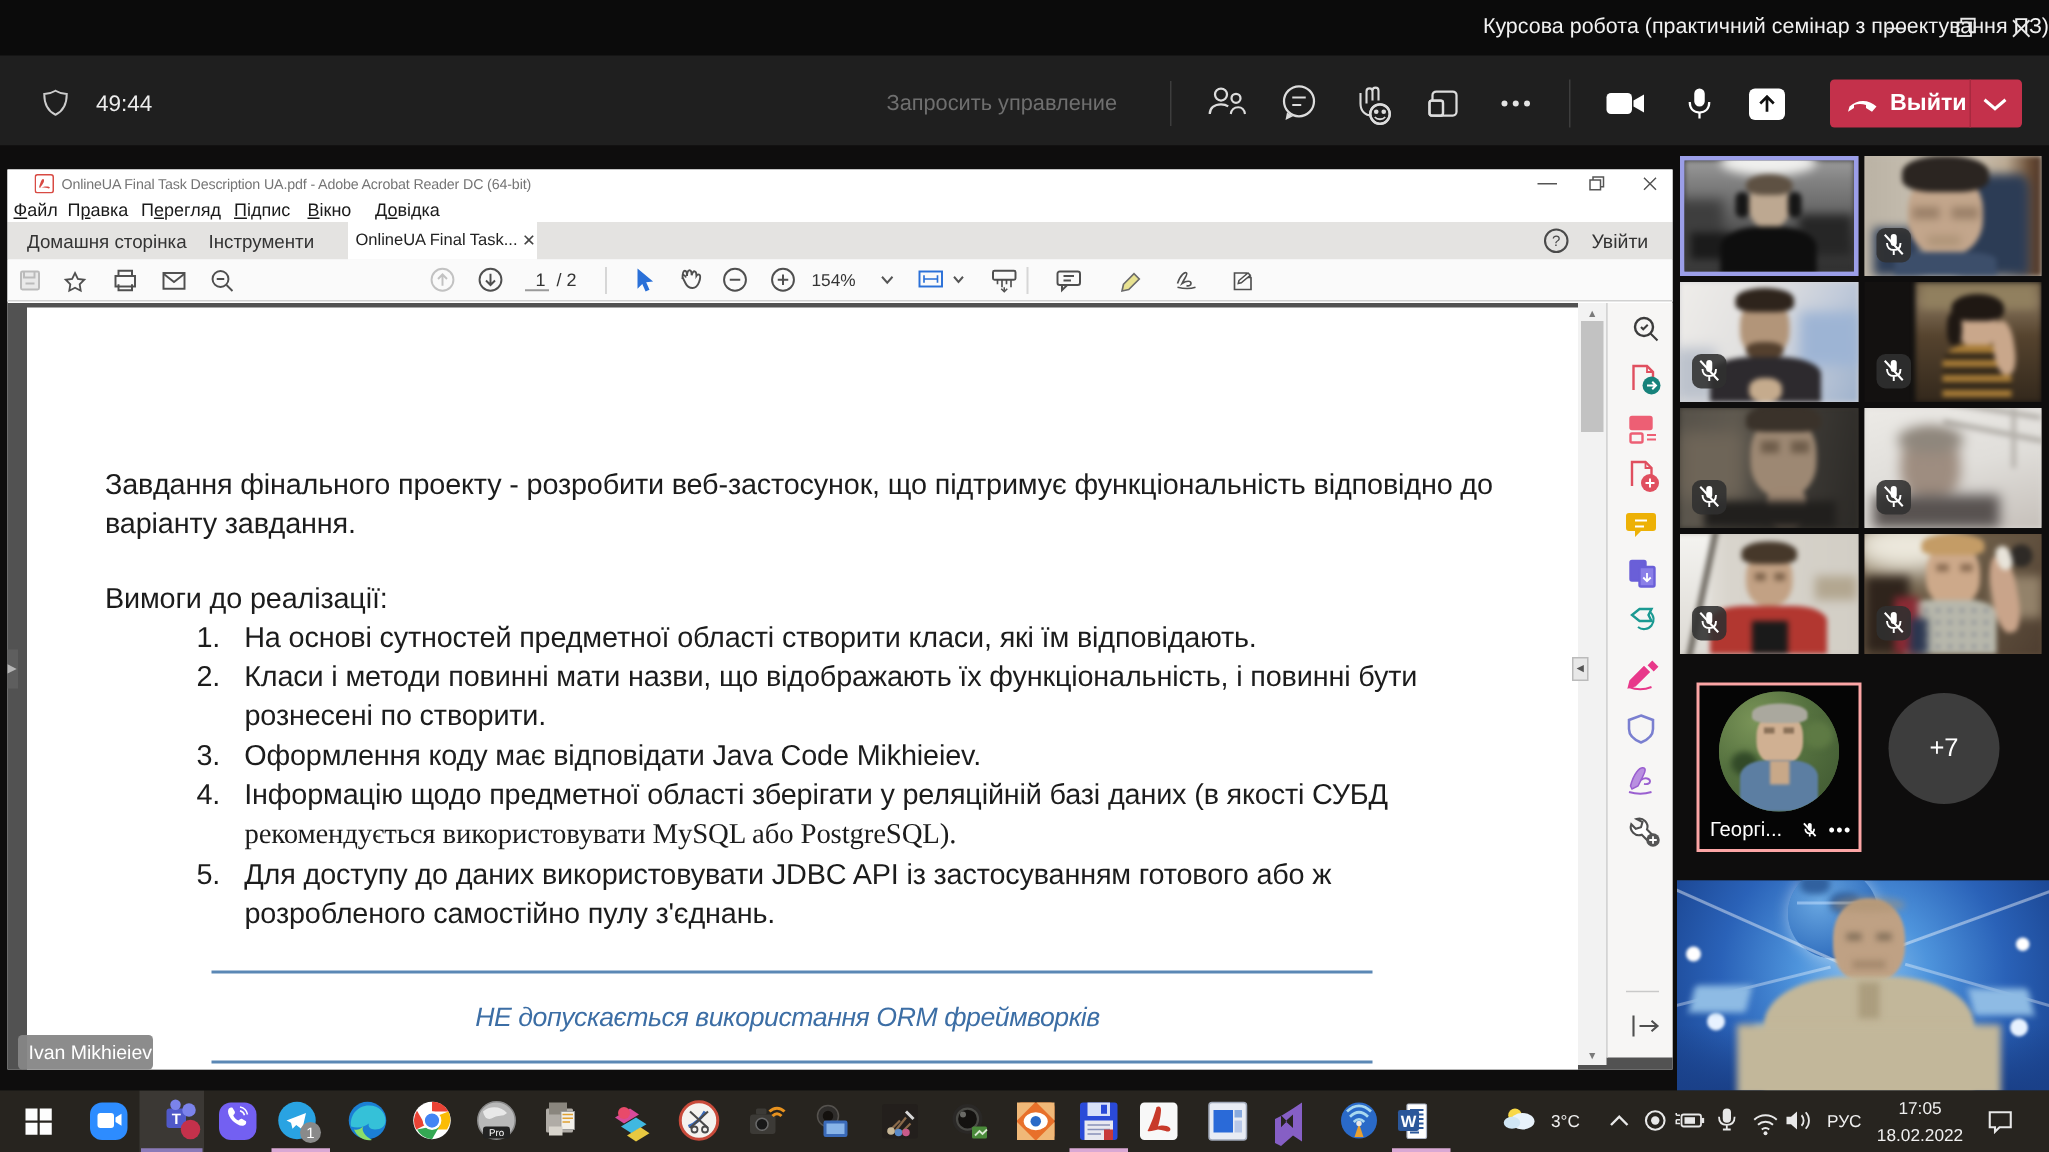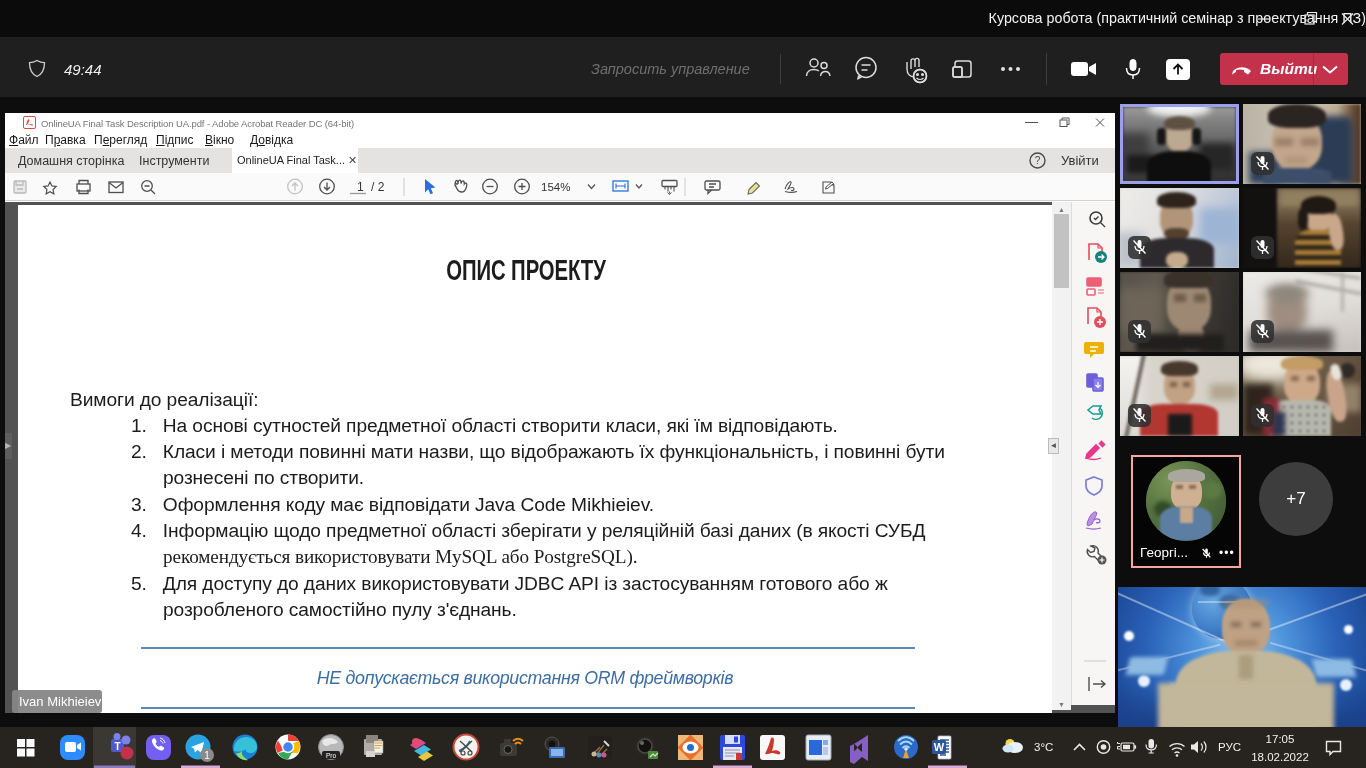--- a/index.html
+++ b/index.html
@@ -1,21 +1,21 @@
 <!DOCTYPE html>
 <html><head><meta charset="utf-8">
 <style>
 html,body{margin:0;padding:0;width:1366px;height:768px;overflow:hidden;background:#000;font-family:"Liberation Sans",sans-serif;}
 *{box-sizing:border-box;}
 .abs{position:absolute;}
 #stage{position:relative;width:1366px;height:768px;background:#111;}
 
 #titlebar{left:0;top:0;width:1366px;height:37px;background:#0b0b0b;color:#fff;}
 #titlebar .t{position:absolute;left:0;right:0;top:10px;text-align:right;font-size:14.3px;color:#f2f2f2;}
-#ctrlbar{left:0;top:37px;width:1366px;height:60px;background:#1f1f1f;font-style:italic;}
+#ctrlbar{left:0;top:37px;width:1366px;height:60px;background:#1f1f1f;}
 
 #screen{left:0;top:97px;width:1366px;height:630px;background:#0e0d0d;}
 
 #acro{left:5px;top:113px;width:1110px;height:600px;background:#fff;font-size:12px;}
 #acrotitle{left:0;top:0;width:1110px;height:19px;background:#fff;color:#757575;}
 #acromenu{left:0;top:19px;width:1110px;height:16px;background:#fff;color:#1a1a1a;}
 #acromenu span{position:absolute;top:1px;font-size:12px;}
 #acrotabs{left:0;top:35px;width:1110px;height:25px;background:#e4e3e1;color:#333;}
 .tabt{position:absolute;top:6px;font-size:12.5px;color:#333;text-align:center;white-space:nowrap;}
 #acrotoolbar{left:0;top:60px;width:1110px;height:28px;background:#fafafa;border-bottom:1px solid #d1d1d1;}
@@ -202,21 +202,21 @@
               <path d="M821 14 l6-5 1.5 1.5 -6 5 -2 .5 Z" fill="#fff" stroke-width="1"></path>
             </g>
         </g>
         <text x="352" y="17.5" font-size="12" fill="#333" font-family="Liberation Sans">1</text>
         <text x="366" y="17.5" font-size="12" fill="#333" font-family="Liberation Sans">/ 2</text>
         <text x="536" y="17.5" font-size="11.5" fill="#333" font-family="Liberation Sans">154%</text>
       </svg>
     </div>
     <div class="abs" id="docarea">
       <div class="abs" id="page">
-        <div class="dtxt" style="left:-9px;width:1034px;text-align:center;top:52px;font-size:29px;font-weight:bold;"><span style="display:inline-block;transform:scaleX(0.70);transform-origin:center;">ОПИС ПРОЕКТУ</span></div>
+        <div class="dtxt" style="left:52px;top:106px;">Завдання фінального проекту - розробити веб-застосунок, що підтримує функціональність відповідно до<br>варіанту завдання.</div>
         <div class="dtxt" style="left:52px;top:182px;">Вимоги до реалізації:</div>
         <div class="dtxt" style="left:113px;top:208px;">1.<span style="margin-left:16px;">На основі сутностей предметної області створити класи, які їм відповідають.</span></div>
         <div class="dtxt" style="left:113px;top:234px;">2.<span style="margin-left:16px;">Класи і методи повинні мати назви, що відображають їх функціональність, і повинні бути</span><br><span style="margin-left:32px;">рознесені по створити.</span></div>
         <div class="dtxt" style="left:113px;top:287px;">3.<span style="margin-left:16px;">Оформлення коду має відповідати Java Code Mikhieiev.</span></div>
         <div class="dtxt" style="left:113px;top:313px;">4.<span style="margin-left:16px;">Інформацію щодо предметної області зберігати у реляційній базі даних (в якості СУБД</span><br><span style="margin-left:32px;font-family:Liberation Serif, serif;">рекомендується використовувати MySQL або PostgreSQL).</span></div>
         <div class="dtxt" style="left:113px;top:366px;">5.<span style="margin-left:16px;">Для доступу до даних використовувати JDBC API із застосуванням готового або ж</span><br><span style="margin-left:32px;">розробленого самостійно пулу з'єднань.</span></div>
         <div class="abs" style="left:123px;top:442px;width:774px;height:2px;background:#5b88b5;"></div>
         <div class="dtxt" style="left:-10px;width:1034px;text-align:center;top:460px;color:#3c6ea5;font-style:italic;font-size:17.8px;letter-spacing:-0.3px;">НЕ допускається використання ORM фреймворків</div>
         <div class="abs" style="left:123px;top:502px;width:774px;height:2px;background:#5b88b5;"></div>
       </div>

